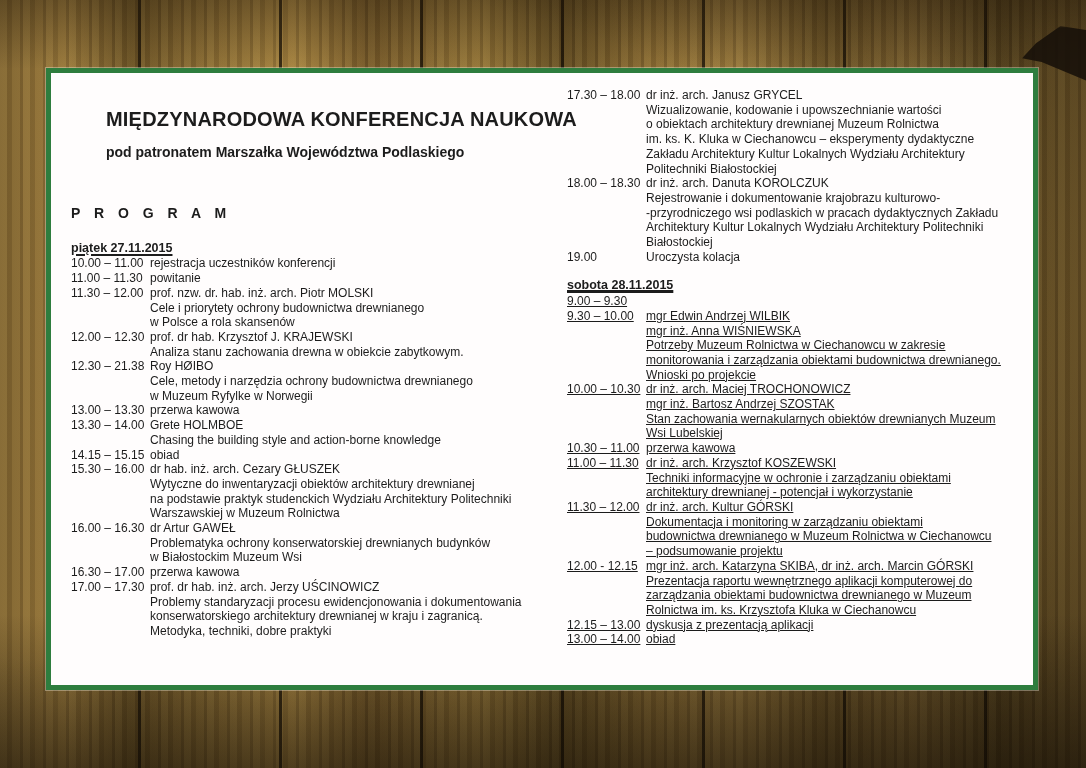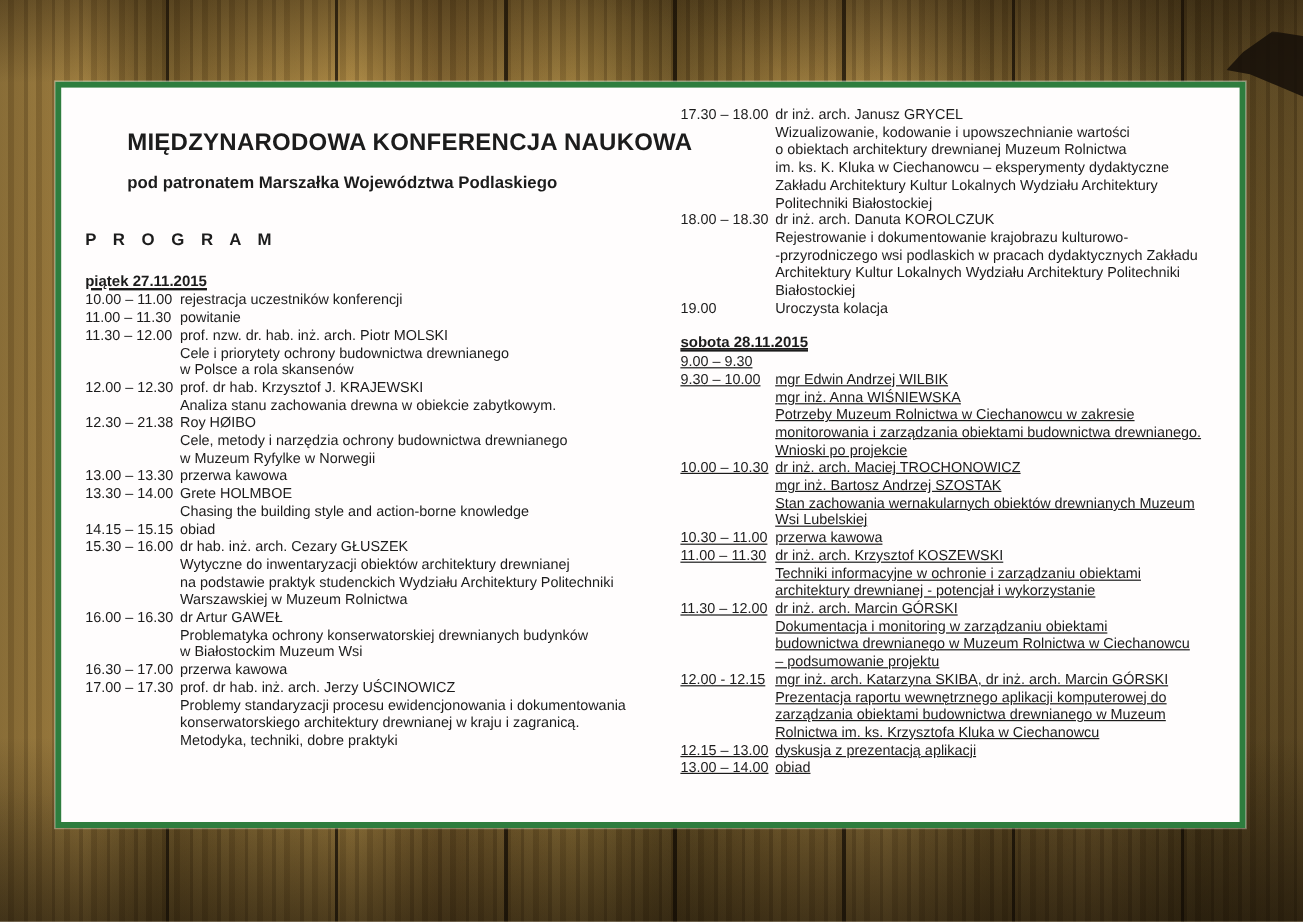--- a/index.html
+++ b/index.html
@@ -37,21 +37,21 @@
   .title{
     font-size:20px;font-weight:bold;line-height:18px;
     margin:0 0 16px 35px;letter-spacing:.2px;white-space:nowrap;
   }
   .subtitle{
     font-size:14px;font-weight:bold;line-height:17px;
     margin:14px 0 0 35px;white-space:nowrap;
   }
   .program-label{
     font-size:14px;font-weight:bold;letter-spacing:5px;
-    margin-top:31px;
+    margin-top:45px;
   }
   .section + .section{margin-top:14px;text-decoration:underline;}
   .day-label{
     font-weight:bold;font-size:12.5px;
     text-decoration:underline;
     text-decoration-thickness:1.8px;
     text-underline-offset:2px;
     margin:20px 0 1px 0;
     width:-moz-fit-content;width:fit-content;
   }
@@ -229,21 +229,21 @@
               <div class="time">11.00 – 11.30</div>
               <div class="desc">
                 <div class="line">dr inż. arch. Krzysztof KOSZEWSKI</div>
                 <div class="line">Techniki informacyjne w ochronie i zarządzaniu obiektami</div>
                 <div class="line">architektury drewnianej - potencjał i wykorzystanie</div>
               </div>
             </div>
             <div class="row">
               <div class="time">11.30 – 12.00</div>
               <div class="desc">
-                <div class="line">dr inż. arch. Marcin GÓRSKI</div>
+                <div class="line">dr inż. arch. Kultur GÓRSKI</div>
                 <div class="line">Dokumentacja i monitoring w zarządzaniu obiektami</div>
                 <div class="line">budownictwa drewnianego w Muzeum Rolnictwa w Ciechanowcu</div>
                 <div class="line">– podsumowanie projektu</div>
               </div>
             </div>
             <div class="row">
               <div class="time">12.00 - 12.15</div>
               <div class="desc">
                 <div class="line">mgr inż. arch. Katarzyna SKIBA, dr inż. arch. Marcin GÓRSKI</div>
                 <div class="line">Prezentacja raportu wewnętrznego aplikacji komputerowej do</div>

